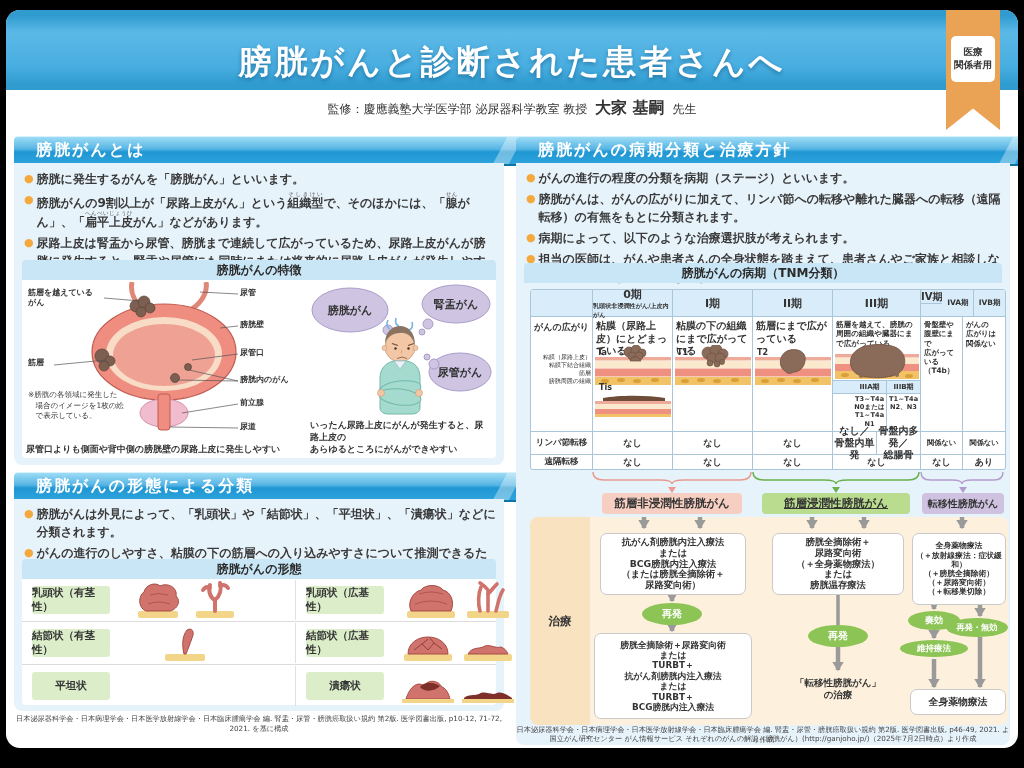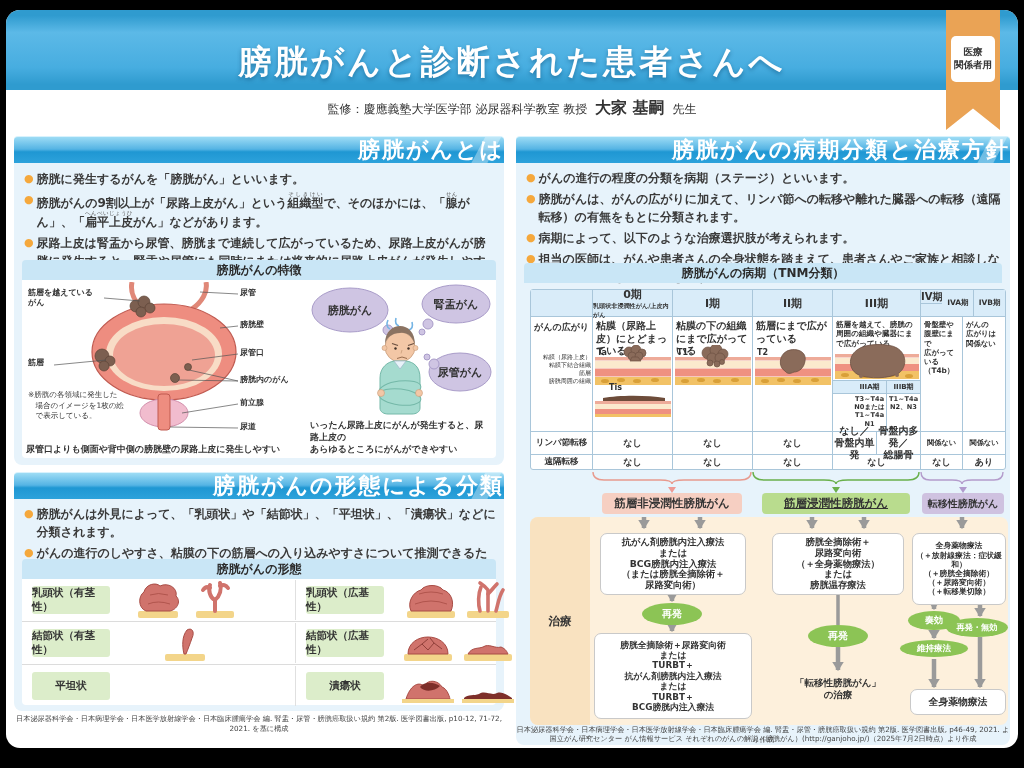--- a/index.html
+++ b/index.html
@@ -14,24 +14,24 @@
         color:#fff;font-size:33px;font-weight:bold;letter-spacing:3px;
         text-shadow:0 2px 4px rgba(0,60,100,.45);}
   .ribbon{position:absolute;right:18px;top:0;width:54px;height:120px;background:#eaa355;
         clip-path:polygon(0 0,100% 0,100% 100%,50% 82%,0 100%);}
   .ribbon-label{position:absolute;left:5px;top:26px;width:44px;height:46px;background:#fff;
         border-radius:5px;display:flex;align-items:center;justify-content:center;text-align:center;
         font-size:9.5px;font-weight:bold;color:#333;white-space:pre-line;line-height:1.35;}
   .supervision{position:absolute;left:0;top:88px;width:100%;text-align:center;font-size:12px;color:#333;}
   .supervision b.name{font-size:16px;margin:0 4px;}
   
-  .sec-h{position:absolute;height:27px;line-height:26px;text-align:right;color:#fff;
-        font-size:22px;font-weight:bold;border-radius:4px 4px 0 0;letter-spacing:2px;
+  .sec-h{position:absolute;height:27px;line-height:26px;text-align:left;color:#fff;
+        font-size:16px;font-weight:bold;border-radius:4px 4px 0 0;letter-spacing:2px;
         background:linear-gradient(180deg,#9ddcf5 0%,#55b4e4 45%,#1f97d3 55%,#2ea3dc 100%);
-        border-top:1px solid #d8f2fd;box-shadow:0 2px 0 #0d74a8;overflow:hidden;}
+        border-top:1px solid #d8f2fd;box-shadow:0 2px 0 #0d74a8;overflow:hidden;padding-left:22px;}
   .sec-h .gloss{position:absolute;right:10px;top:-4px;bottom:-4px;width:16px;
         background:rgba(255,255,255,.35);transform:skewX(-28deg);}
   .panel{position:absolute;background:#e7f3fb;border-radius:0 0 8px 8px;}
   .sub-t{position:absolute;height:20px;line-height:20px;background:#c9e6f6;border-radius:4px 4px 0 0;
         text-align:center;font-size:12px;font-weight:bold;color:#2b2b2b;}
   .sub-w{position:absolute;background:#fff;border-radius:0 0 4px 4px;}
   ul.bl{list-style:none;margin:0;padding:0;position:absolute;}
   ul.bl li{display:flex;font-size:12px;font-weight:bold;line-height:1.5;margin-bottom:3px;color:#3a3a3a;}
   .bdot{color:#f5a83c;margin-right:3px;flex:0 0 auto;font-size:11px;line-height:1.6;}
   ruby rt{font-size:5.5px;color:#555;font-weight:normal;}
@@ -64,21 +64,21 @@
   .thd .nm{font-size:11px;}.thd .sb{font-size:6.1px;font-weight:bold;color:#333;}
   .ivwrap{display:flex;flex-direction:row;background:#d9ecf9;}
   .ivname{height:13px;line-height:13px;text-align:center;font-size:10px;font-weight:bold;border-bottom:1px solid #a9c6da;}
   .ivsubs{flex:1;display:flex;}
   .ivsubs div{flex:1;display:flex;align-items:center;justify-content:center;font-size:7.5px;font-weight:bold;}
   .ivsubs div:first-child{border-right:1px solid #a9c6da;}
   .spread-label{font-size:9px;font-weight:bold;padding:4px 2px 0 3px;}
   .laylab{position:absolute;right:1px;text-align:right;font-size:6px;color:#333;white-space:nowrap;}
   .desc{font-size:10px;font-weight:bold;line-height:1.25;padding:3px 3px 0 3px;}
   .stg-svg{position:absolute;top:28px;left:2px;}
-  .tis-l{position:absolute;left:16px;top:66px;font-size:8px;font-weight:bold;}
+  .tis-l{position:absolute;left:6px;top:66px;font-size:8px;font-weight:bold;}
   .tis-svg{position:absolute;left:2px;top:76px;}
   .sub3{position:absolute;left:0;right:0;bottom:0;height:50px;border-top:1px solid #a9c6da;display:flex;flex-direction:column;}
   .sub3 .h{display:flex;height:12px;background:#d9ecf9;border-bottom:1px solid #a9c6da;}
   .sub3 .h div{flex:1;text-align:center;font-size:7px;font-weight:bold;line-height:12px;}
   .sub3 .v{display:flex;flex:1;}
   .sub3 .v div{flex:1;text-align:center;font-size:6.6px;font-weight:bold;line-height:1.25;padding-top:1px;}
   .sub3 .h div:first-child,.sub3 .v div:first-child{border-right:1px solid #a9c6da;margin-left:20px;}
   .rowlab{display:flex;align-items:center;justify-content:center;font-size:8.5px;font-weight:bold;}
   .cval{display:flex;align-items:center;justify-content:center;font-size:9px;font-weight:bold;text-align:center;line-height:1.2;}
   .csplit{display:flex;}

